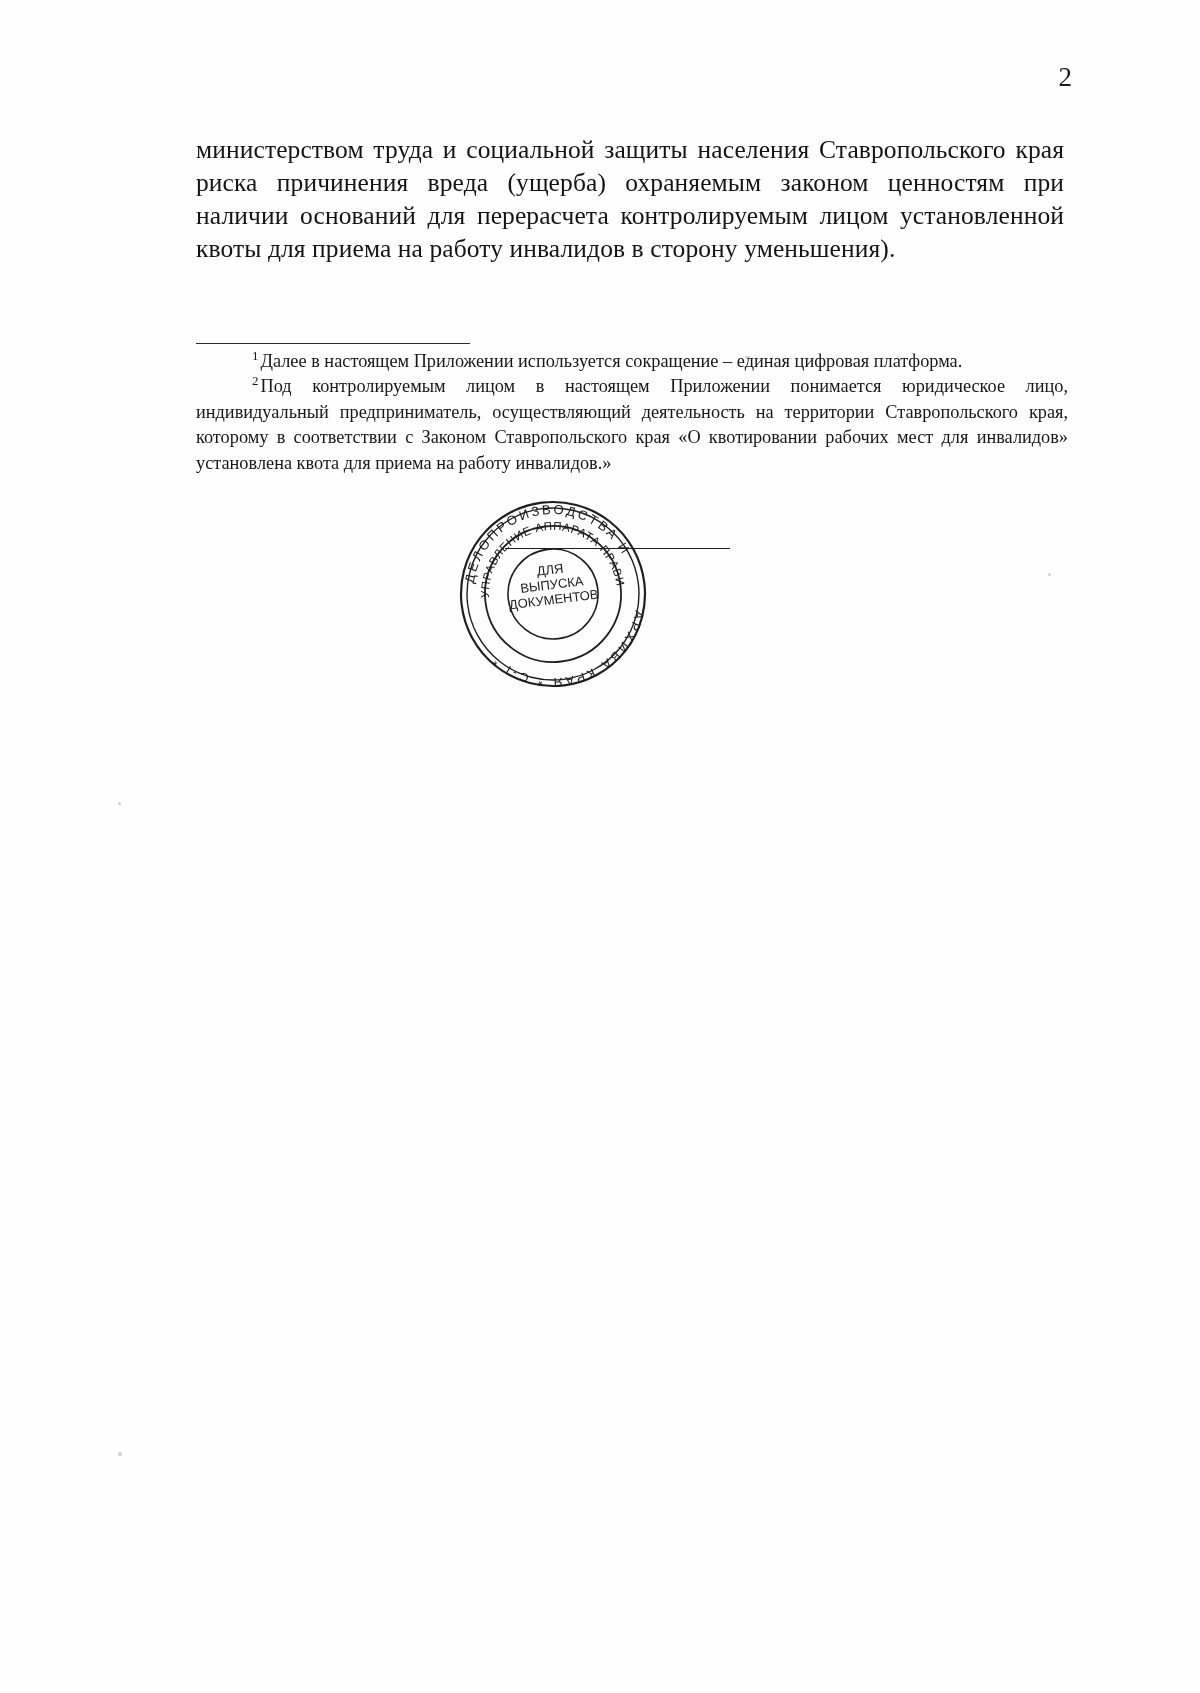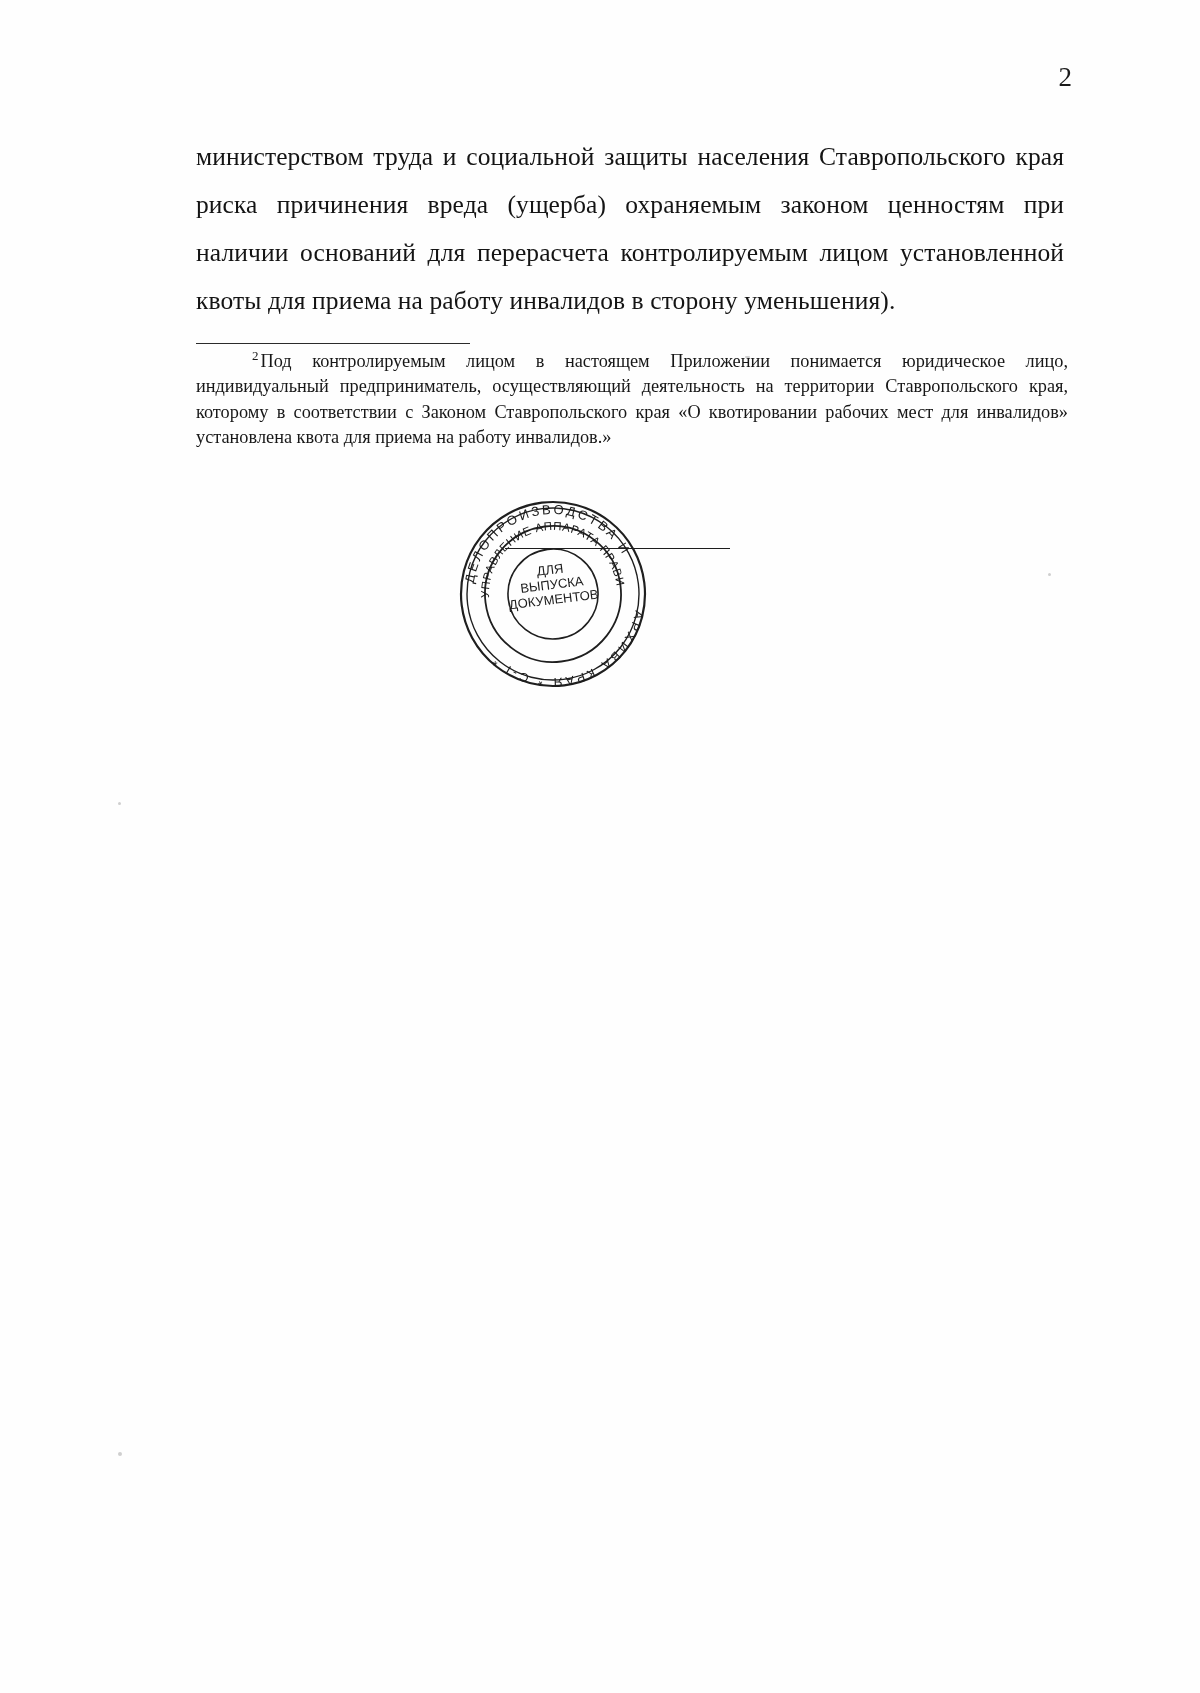--- a/index.html
+++ b/index.html
@@ -25,21 +25,21 @@
     font-size: 27px;
     font-family: "Liberation Serif", serif;
     color: #1a1a1a;
   }
   .body-text {
     position: absolute;
     left: 196px;
     top: 133px;
     width: 868px;
     font-size: 25.5px;
-    line-height: 48px;
+    line-height: 33px;
     text-align: justify;
     text-align-last: left;
     color: #141414;
     letter-spacing: 0.1px;
   }
   .footnote-rule {
     position: absolute;
     left: 196px;
     top: 343px;
     width: 274px;
@@ -99,20 +99,23 @@
 <div class="page">
 
   <div class="page-number">2</div>
 
   <div class="body-text">министерством труда и социальной защиты населения Ставропольского края риска причинения вреда (ущерба) охраняемым законом ценностям при наличии оснований для перерасчета контролируемым лицом установленной квоты для приема на работу инвалидов в сторону уменьшения).</div>
 
   <div class="footnote-rule"></div>
 
   <div class="footnotes">
     <div class="footnote">
+      <span class="marker">1</span><span>Далее в настоящем Приложении используется сокращение – единая цифровая платформа.</span>
+    </div>
+    <div class="footnote">
       <span class="marker">2</span><span>Под контролируемым лицом в настоящем Приложении понимается юридическое лицо, индивидуальный предприниматель, осуществляющий деятельность на территории Ставропольского края, которому в соответствии с Законом Ставропольского края «О квотировании рабочих мест для инвалидов» установлена квота для приема на работу инвалидов.»</span>
     </div>
   </div>
 
   <div class="stamp">
     <svg width="212" height="212" viewBox="0 0 212 212" xmlns="http://www.w3.org/2000/svg">
       <defs>
         <path id="arcOuterTop" d="M 26 106 A 80 80 0 0 1 186 106"></path>
         <path id="arcOuterBottom" d="M 190 106 A 84 84 0 0 1 22 106"></path>
         <path id="arcInnerTop" d="M 42 106 A 64 64 0 0 1 170 106"></path>

